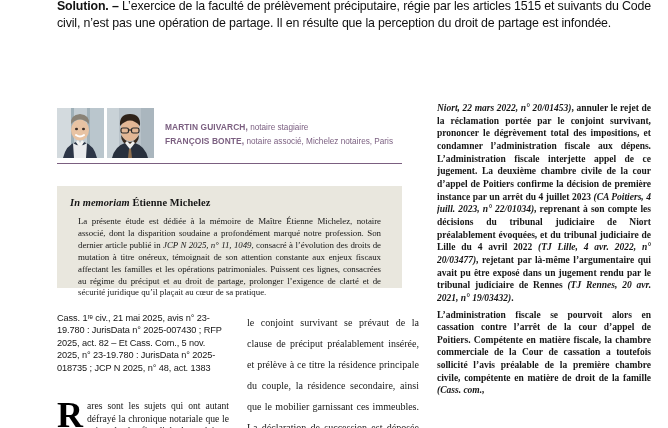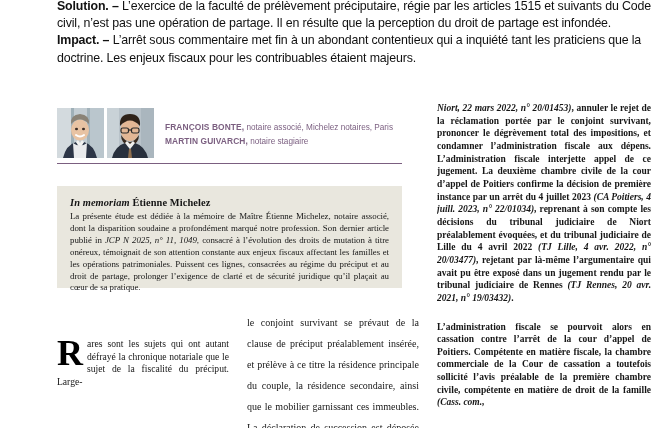--- a/index.html
+++ b/index.html
@@ -103,21 +103,21 @@
   .memoriam h3 {
     margin: 0 0 3px 0;
     font-family: "Liberation Serif", serif;
     font-size: 10.4px;
     font-weight: bold;
     color: #151515;
     letter-spacing: 0.1px;
   }
   .memoriam h3 .ital { font-style: italic; }
   .memoriam p {
-    margin: 0;
+    margin: 8px;
     font-family: "Liberation Serif", serif;
     font-size: 8.9px;
     line-height: 11.9px;
     text-align: justify;
     color: #171717;
     letter-spacing: -0.05px;
   }
   .memoriam p .ital { font-style: italic; }
 
   
@@ -157,42 +157,41 @@
   }
 
   .body-para {
     margin: 0;
     font-family: "Liberation Serif", serif;
     font-size: 10px;
     line-height: 21px;
     text-align: justify;
     color: #161616;
   }
-  .body-para + .body-para { margin-top: 16px; }
+  .body-para + .body-para { margin-top: 4px; }
   .body-para .ital { font-style: italic; }
 
   .col3 .body-para {
     font-size: 9.5px;
     line-height: 12.65px;
     font-weight: bold;
   }
 
   .clip { overflow: hidden; }
   .col1-clip { height: 116px; }
   .col2-clip { height: 116px; }
   .col3-clip { height: 326px; }
 </style>
 </head>
 <body>
 
 <div class="page">
 
   <div class="summary">
     <p><span class="lead">Solution. – </span><span>L’exercice de la faculté de prélèvement préciputaire, régie par les articles 1515 et suivants du Code civil, n’est pas une opération de partage. Il en résulte que la perception du droit de partage est infondée.</span></p>
-    <p><span class="lead">Impact. – </span><span>L’arrêt sous commentaire met fin à un abondant contentieux qui a inquiété tant les praticiens que la doctrine. Les enjeux fiscaux pour les contribuables étaient majeurs.</span></p>
   </div>
 
   <div class="authors">
     <div class="photos">
 
       <div class="photo">
         <svg width="47" height="50" viewBox="0 0 47 50" xmlns="http://www.w3.org/2000/svg">
           <rect width="47" height="50" fill="#c3cdd3"></rect>
           <rect x="0" y="0" width="14" height="50" fill="#d3dade"></rect>
           <rect x="14" y="0" width="3" height="50" fill="#9fb0b8"></rect>
@@ -222,33 +221,34 @@
           <path d="M14 27 q9 14 18 0 q0 9 -9 11 q-9 -2 -9 -11 z" fill="#3a2b1f"></path>
           <path d="M5 50 q3 -12 13 -15 l5 6 l5 -6 q10 3 13 15 z" fill="#28303d"></path>
           <path d="M18 35 l5 6 l5 -6 l-2 -2 l-3 3 l-3 -3 z" fill="#efefee"></path>
           <path d="M22 41 l2 0 l1 9 l-4 0 z" fill="#8f6f4e"></path>
         </svg>
       </div>
 
     </div>
 
     <div class="author-lines">
+      <div><span class="nm">MARTIN GUIVARCH,</span><span class="role"> notaire stagiaire</span></div>
       <div><span class="nm">FRANÇOIS BONTE,</span><span class="role"> notaire associé, Michelez notaires, Paris</span></div>
-      <div><span class="nm">MARTIN GUIVARCH,</span><span class="role"> notaire stagiaire</span></div>
     </div>
   </div>
 
   <div class="rule-purple"></div>
 
   <div class="memoriam">
     <h3><span class="ital">In memoriam </span><span>Étienne Michelez</span></h3>
     <p><span>La présente étude est dédiée à la mémoire de Maître Étienne Michelez, notaire associé, dont la disparition soudaine a profondément marqué notre profession. Son dernier article publié in </span><span class="ital">JCP N 2025, n° 11, 1049</span><span>, consacré à l’évolution des droits de mutation à titre onéreux, témoignait de son attention constante aux enjeux fiscaux affectant les familles et les opérations patrimoniales. Puissent ces lignes, consacrées au régime du préciput et au droit de partage, prolonger l’exigence de clarté et de sécurité juridique qu’il plaçait au cœur de sa pratique.</span></p>
   </div>
 
   <div class="col col1 clip col1-clip">
+    <p class="citation">Cass. 1ʳᵉ civ., 21 mai 2025, avis n° 23-19.780 : JurisData n° 2025-007430 ; RFP 2025, act. 82 – Et Cass. Com., 5 nov. 2025, n° 23-19.780 : JurisData n° 2025-018735 ; JCP N 2025, n° 48, act. 1383</p>
     <p class="dropcap-para"><span class="dc">R</span><span>ares sont les sujets qui ont autant défrayé la chronique notariale que le sujet de la fiscalité du préciput. Large-</span></p>
   </div>
 
   <div class="col col2 clip col2-clip">
     <p class="body-para">le conjoint survivant se prévaut de la clause de préciput préalablement insérée, et prélève à ce titre la résidence principale du couple, la résidence secondaire, ainsi que le mobilier garnissant ces immeubles. La déclaration de succession est déposée auprès du service de l’enregistrement compétent fin 2016, dans les délais.</p>
     <p class="body-para">Le conjoint survivant faculté une proposition</p>
   </div>
 
   <div class="col col3 clip col3-clip">
     <p class="body-para"><span class="ital">Niort, 22 mars 2022, n° 20/01453)</span><span>, annuler le rejet de la réclamation portée par le conjoint survivant, prononcer le dégrèvement total des impositions, et condamner l’administration fiscale aux dépens. L’administration fiscale interjette appel de ce jugement. La deuxième chambre civile de la cour d’appel de Poitiers confirme la décision de première instance par un arrêt du 4 juillet 2023 </span><span class="ital">(CA Poitiers, 4 juill. 2023, n° 22/01034)</span><span>, reprenant à son compte les décisions du tribunal judiciaire de Niort préalablement évoquées, et du tribunal judiciaire de Lille du 4 avril 2022 </span><span class="ital">(TJ Lille, 4 avr. 2022, n° 20/03477)</span><span>, rejetant par là-même l’argumentaire qui avait pu être exposé dans un jugement rendu par le tribunal judiciaire de Rennes </span><span class="ital">(TJ Rennes, 20 avr. 2021, n° 19/03432)</span><span>.</span></p>

